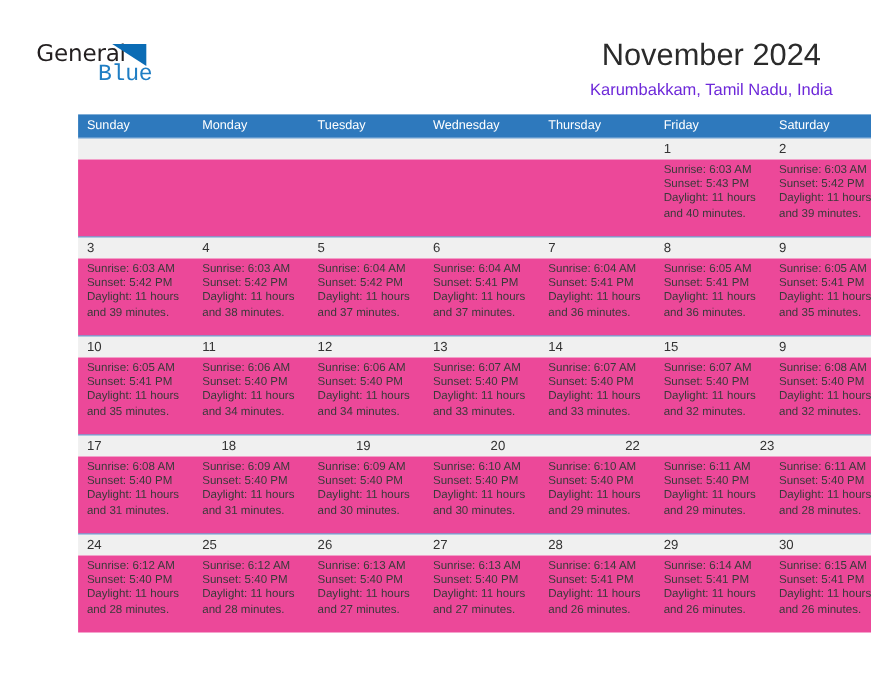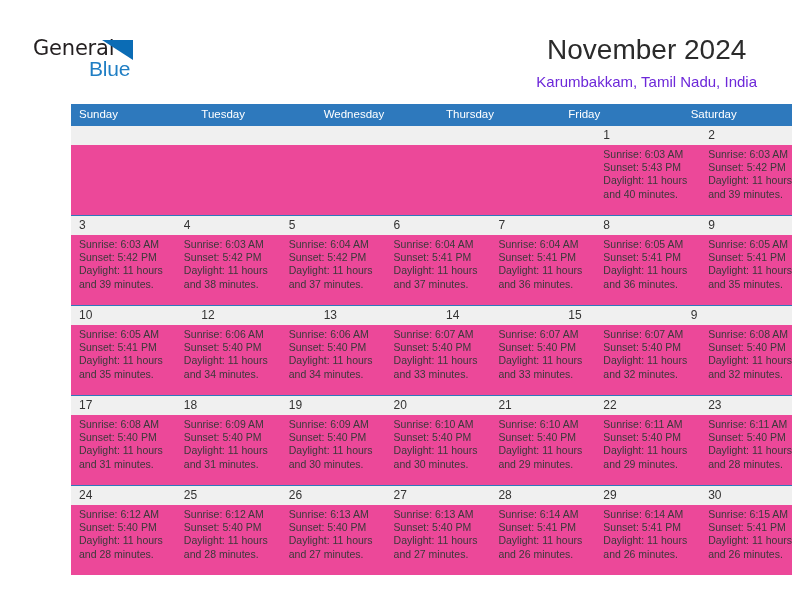--- a/index.html
+++ b/index.html
@@ -54,21 +54,21 @@
     border-left: 31px solid transparent;
     border-top: 20px solid #0b6cb5;
   }
   .logo-blue {
     position: absolute;
     left: 56px;
     top: 21px;
     font-size: 21px;
     letter-spacing: -0.2px;
     color: #1f7ec4;
-    font-family: Liberation Sans, sans-serif;
+    font-family: Liberation Mono, monospace;
   }
 
   .title-block {
     position: absolute;
     right: 35px;
     top: 33px;
     text-align: center;
   }
   .cal-title {
     font-size: 28px;
@@ -161,20 +161,21 @@
       <div class="cal-title">November 2024</div>
       <div class="cal-subtitle">Karumbakkam, Tamil Nadu, India</div>
     </div>
 
   </div>
 
   <div class="calendar">
 
     <div class="weekdays">
       <div class="weekday">Sunday</div>
+      <div class="weekday">Monday</div>
       <div class="weekday">Tuesday</div>
       <div class="weekday">Wednesday</div>
       <div class="weekday">Thursday</div>
       <div class="weekday">Friday</div>
       <div class="weekday">Saturday</div>
     </div>
 
     <div class="week">
       <div class="week-numbers">
         <div class="daynum"></div>
@@ -283,20 +284,21 @@
           <div class="ln">Sunset: 5:41 PM</div>
           <div class="ln">Daylight: 11 hours</div>
           <div class="ln">and 35 minutes.</div>
         </div>
       </div>
     </div>
 
     <div class="week">
       <div class="week-numbers">
         <div class="daynum">10</div>
+        <div class="daynum">11</div>
         <div class="daynum">12</div>
         <div class="daynum">13</div>
         <div class="daynum">14</div>
         <div class="daynum">15</div>
         <div class="daynum">9</div>
       </div>
       <div class="week-body">
         <div class="daycell">
           <div class="ln">Sunrise: 6:05 AM</div>
           <div class="ln">Sunset: 5:41 PM</div>
@@ -341,21 +343,20 @@
         </div>
       </div>
     </div>
 
     <div class="week">
       <div class="week-numbers">
         <div class="daynum">17</div>
         <div class="daynum">18</div>
         <div class="daynum">19</div>
         <div class="daynum">20</div>
-        <div class="daynum">21</div>
         <div class="daynum">22</div>
         <div class="daynum">23</div>
       </div>
       <div class="week-body">
         <div class="daycell">
           <div class="ln">Sunrise: 6:08 AM</div>
           <div class="ln">Sunset: 5:40 PM</div>
           <div class="ln">Daylight: 11 hours</div>
           <div class="ln">and 31 minutes.</div>
         </div>

